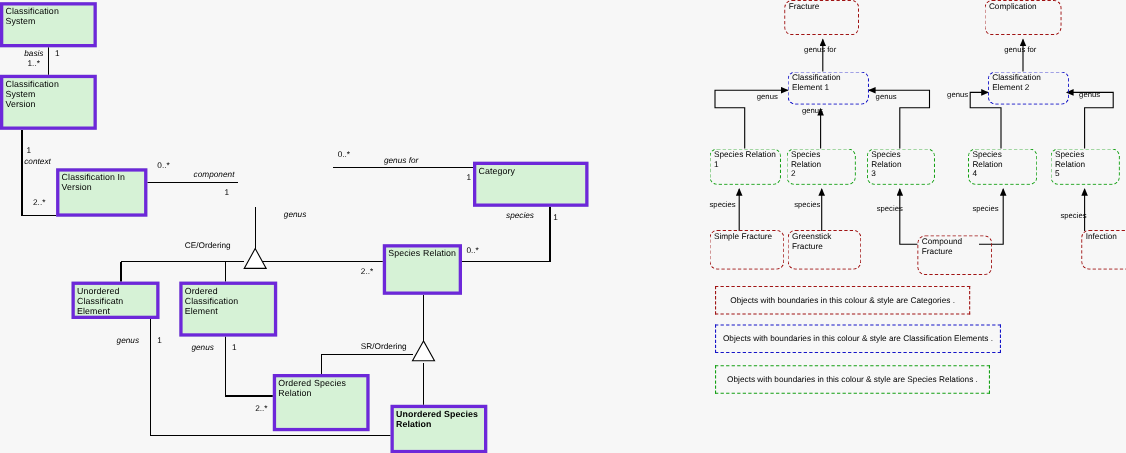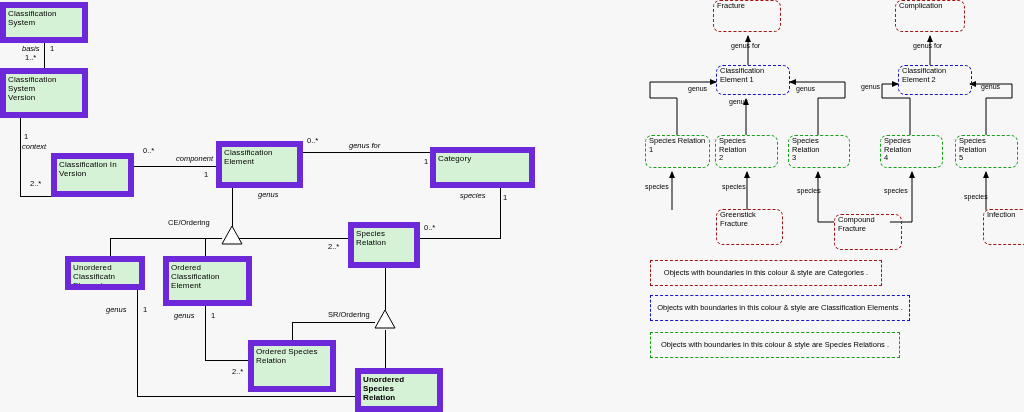--- a/index.html
+++ b/index.html
@@ -19,21 +19,21 @@
     position: absolute;
     left: 0;
     top: 0;
     width: 1024px;
     height: 412px;
     overflow: visible;
   }
   .cls-box {
     position: absolute;
     background: #d6f2d6;
-    border: 6px solid #6d28d9;
+    border: 3px solid #6d28d9;
     box-sizing: border-box;
     overflow: hidden;
   }
   .cls-box .nm {
     display: block;
     font-size: 8px;
     color: #000;
     line-height: 9px;
     padding: 1px 2px 0 2px;
     white-space: pre-line;
@@ -174,23 +174,20 @@
 
   <div class="cls-box" style="left:0px;  top:68px;  width:88px;  height:50px;">
     <span class="nm">Classification System
 Version</span>
   </div>
 
   <div class="cls-box" style="left:51px; top:153px; width:83px;  height:44px;">
     <span class="nm">Classification In Version</span>
   </div>
 
-  <div class="cls-box" style="left:216px;top:141px; width:87px;  height:47px;">
-    <span class="nm">Classification Element</span>
-  </div>
 
   <div class="cls-box" style="left:430px;top:147px; width:105px;  height:41px;">
     <span class="nm">Category</span>
   </div>
 
   <div class="cls-box" style="left:348px;top:222px; width:72px;  height:46px;">
     <span class="nm">Species Relation</span>
   </div>
 
   <div class="cls-box" style="left:65px; top:256px; width:80px;  height:34px;">
@@ -272,20 +269,23 @@
       <line x1="986" y1="210" x2="986" y2="172" marker-end="url(#ah)"></line>
     </g>
   </svg>
 
   <div class="r-box cat" style="left:713px;top:0px;  width:68px;height:32px;">
     <span class="nm">Fracture</span>
   </div>
   <div class="r-box cat" style="left:895px;top:0px;  width:70px;height:32px;">
     <span class="nm">Complication</span>
   </div>
+  <div class="r-box cat" style="left:645px;top:209px;width:68px;height:36px;">
+    <span class="nm">Simple Fracture</span>
+  </div>
   <div class="r-box cat" style="left:716px;top:209px;width:67px;height:36px;">
     <span class="nm">Greenstick
 Fracture</span>
   </div>
   <div class="r-box cat" style="left:834px;top:214px;width:68px;height:36px;">
     <span class="nm">Compound
 Fracture</span>
   </div>
   <div class="r-box cat" style="left:962px;top:209px;width:62px;height:36px;margin-left:21px;">
     <span class="nm">Infection</span>

